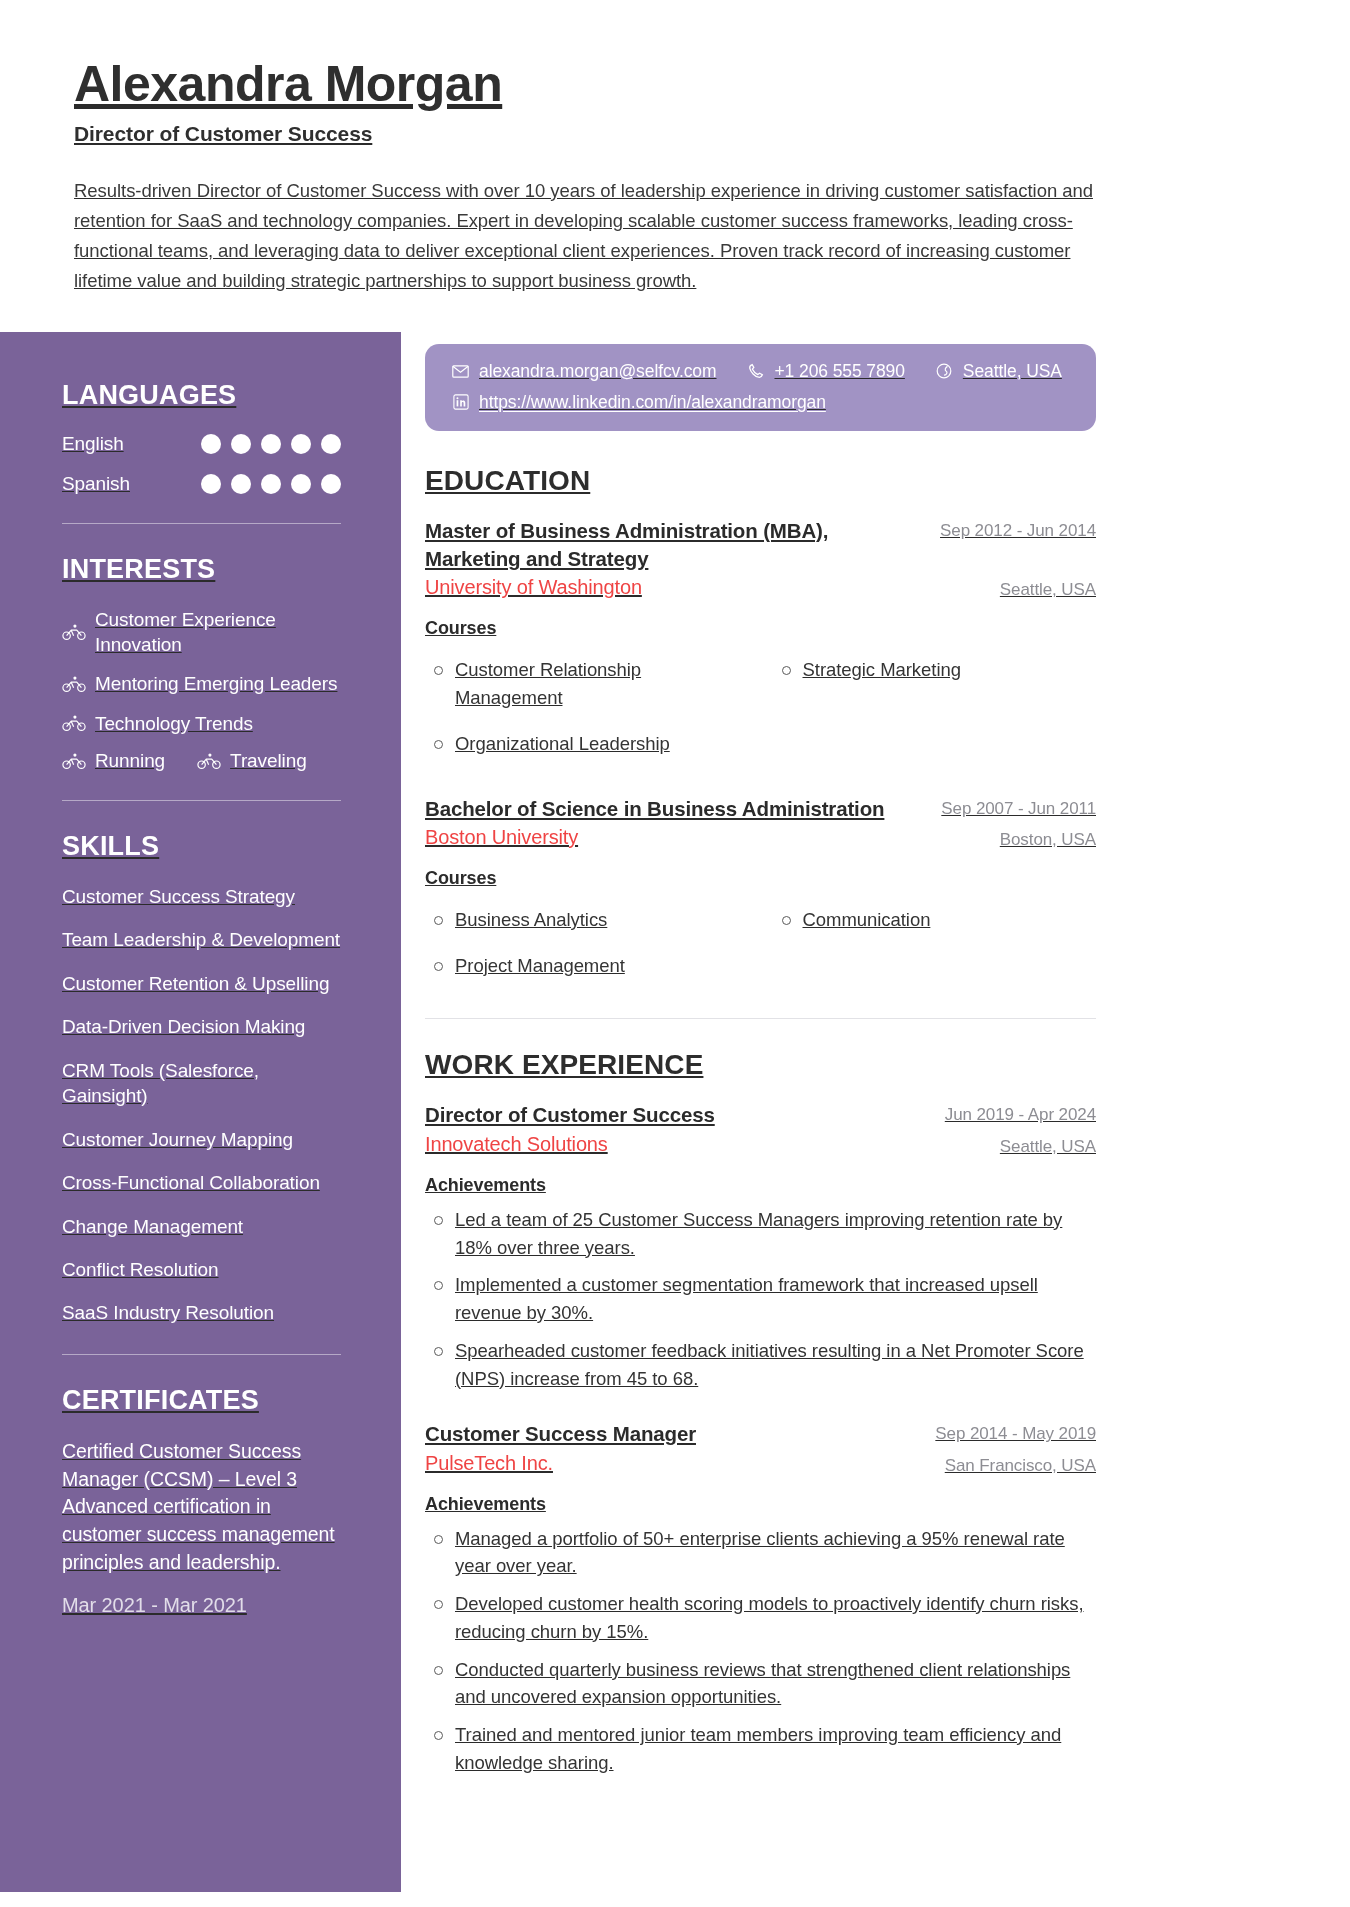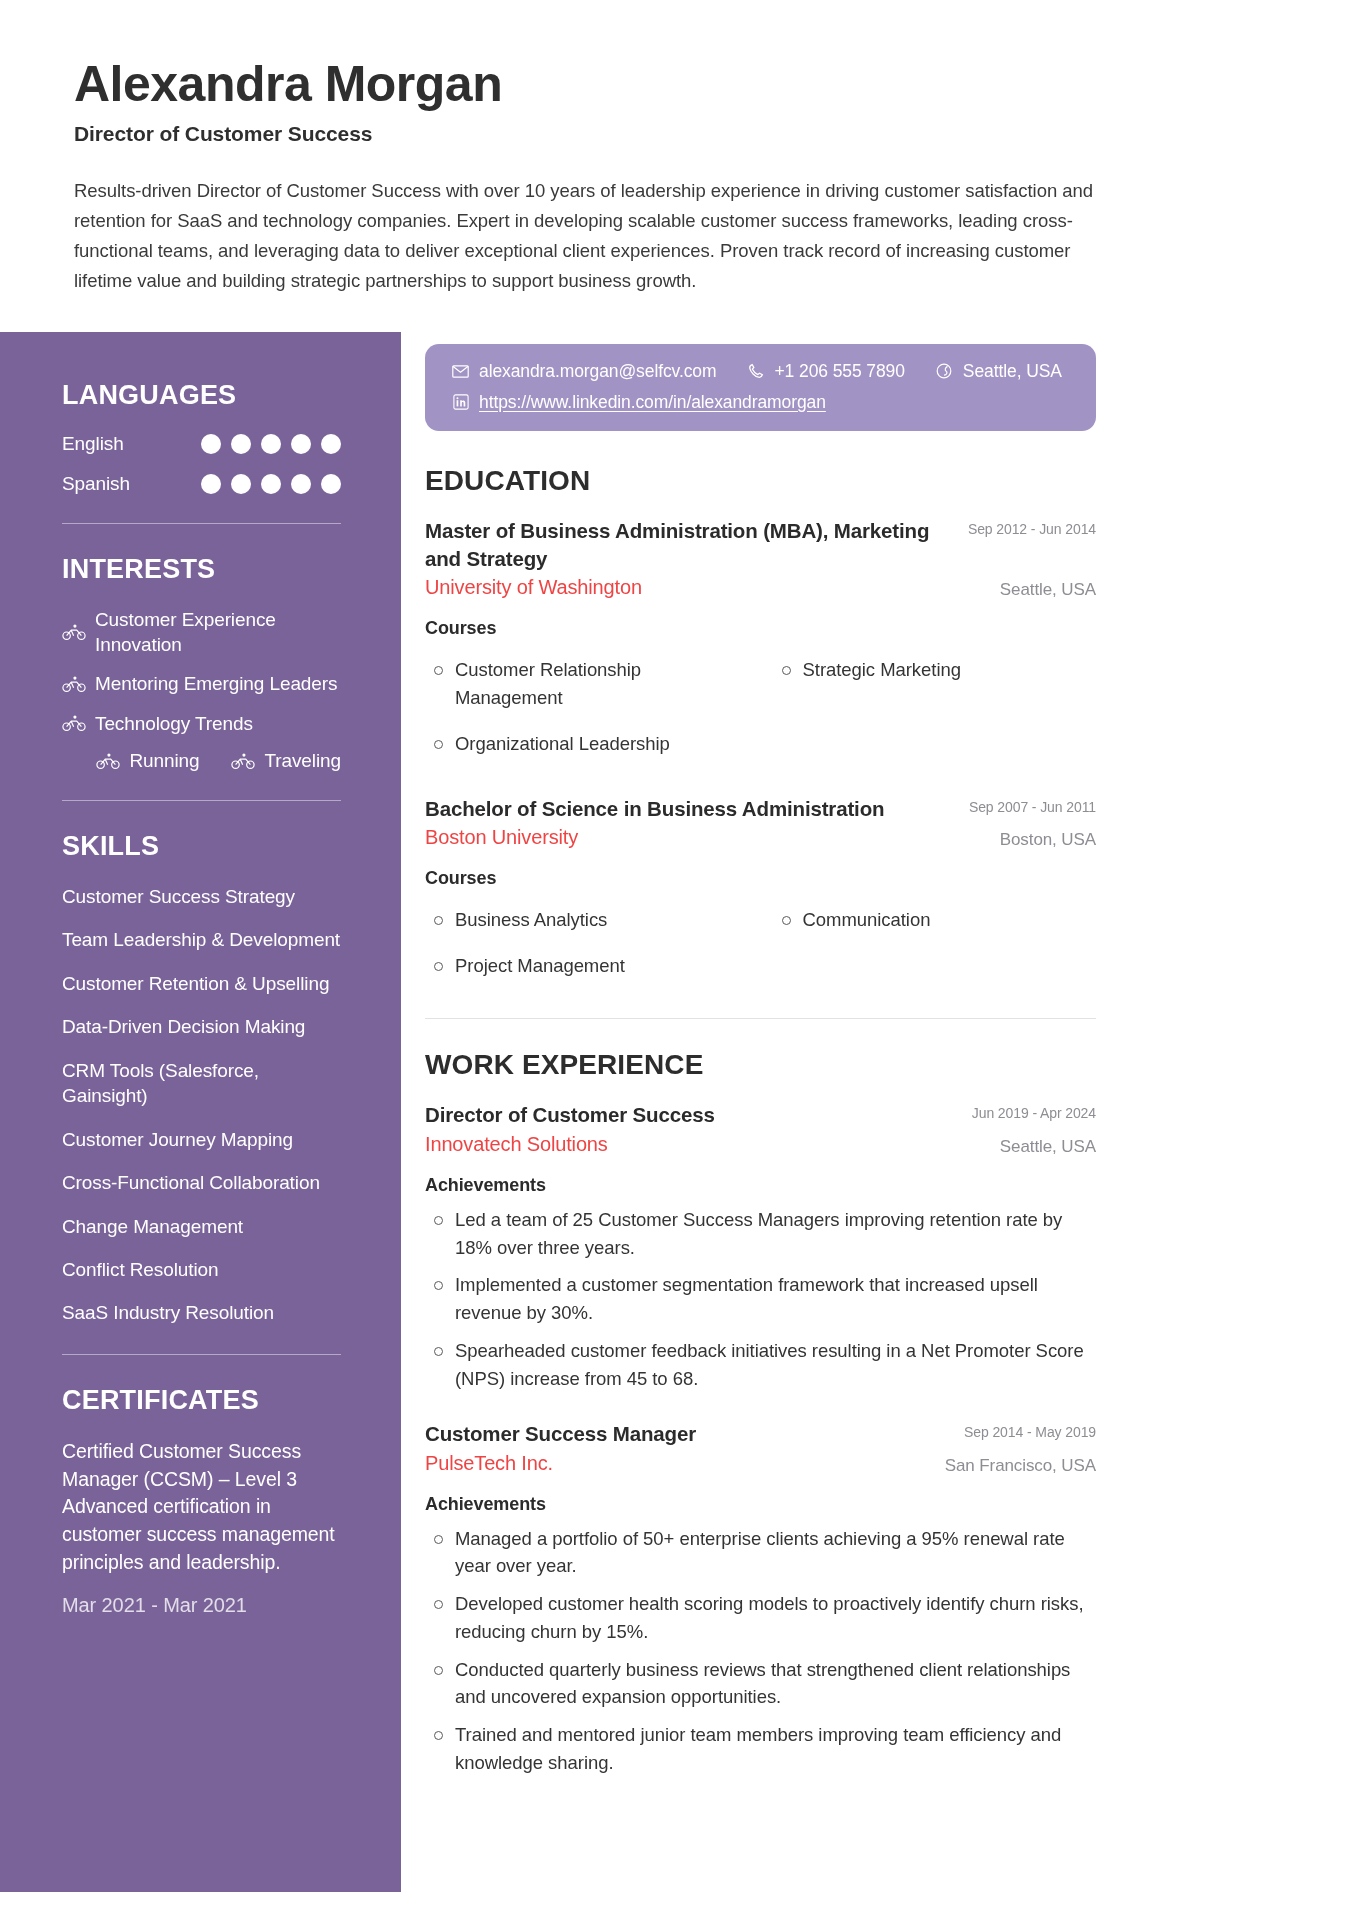--- a/index.html
+++ b/index.html
@@ -14,20 +14,21 @@
     color: #2b2b2b;
     -webkit-font-smoothing: antialiased;
   }
 
   .page {
     position: relative;
     width: 1168px;
     min-height: 1907px;
     background: #ffffff;
     overflow: hidden;
+    text-decoration: underline;
   }
 
   
   .header {
     padding: 58px 72px 0 74px;
   }
 
   .full-name {
     font-size: 50px;
     font-weight: 800;
@@ -116,21 +117,20 @@
   }
   .interest-item .txt { flex: 1; }
 
   .interest-inline-row {
     display: flex;
     align-items: center;
     gap: 9px;
     margin-bottom: 14px;
     font-size: 19px;
     letter-spacing: -0.1px;
-    justify-content: flex-end;
   }
   .interest-inline-row .gap { width: 14px; }
 
   .bike-icon {
     flex: 0 0 auto;
     width: 24px; height: 18px;
     display: block;
   }
 
   .skill-item {
@@ -225,21 +225,21 @@
   }
   .entry-role {
     font-size: 20.5px;
     font-weight: 800;
     color: #2b2b2b;
     line-height: 1.38;
     letter-spacing: -0.15px;
     max-width: 640px;
   }
   .entry-date {
-    font-size: 14px;
+    font-size: 17px;
     color: #8d8d93;
     white-space: nowrap;
     padding-top: 4px;
     letter-spacing: -0.1px;
   }
 
   .entry-sub {
     display: flex;
     align-items: flex-start;
     justify-content: space-between;

